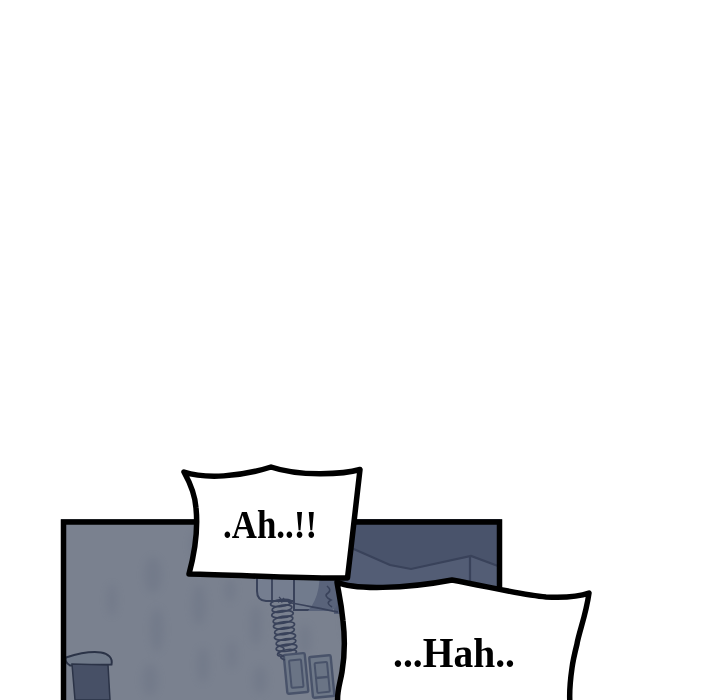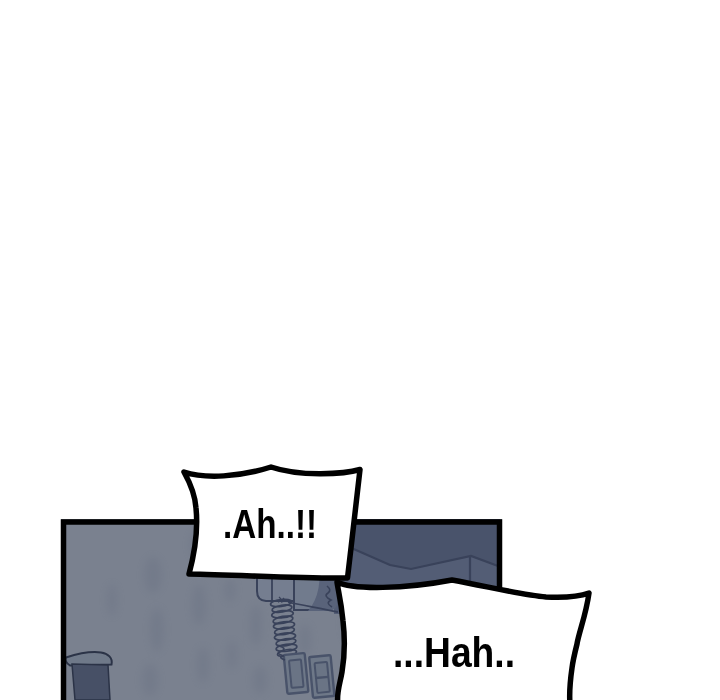--- a/index.html
+++ b/index.html
@@ -1,17 +1,17 @@
 <!DOCTYPE html>
 <html><head>
 <meta charset="utf-8">
 <style>
   html,body{margin:0;padding:0;background:#ffffff;}
   .page{position:relative;width:720px;height:700px;background:#ffffff;overflow:hidden;
-        font-family:Liberation Sans, sans-serif;}
+        font-family:Liberation Serif, serif;}
 </style>
 </head>
 <body>
 <div class="page">
 <svg width="720" height="700" viewBox="0 0 720 700" xmlns="http://www.w3.org/2000/svg">
   <defs>
     <clipPath id="panelclip">
       <rect x="61" y="519" width="441" height="181"></rect>
     </clipPath>
     <filter id="soft" x="-50%" y="-50%" width="200%" height="200%">

